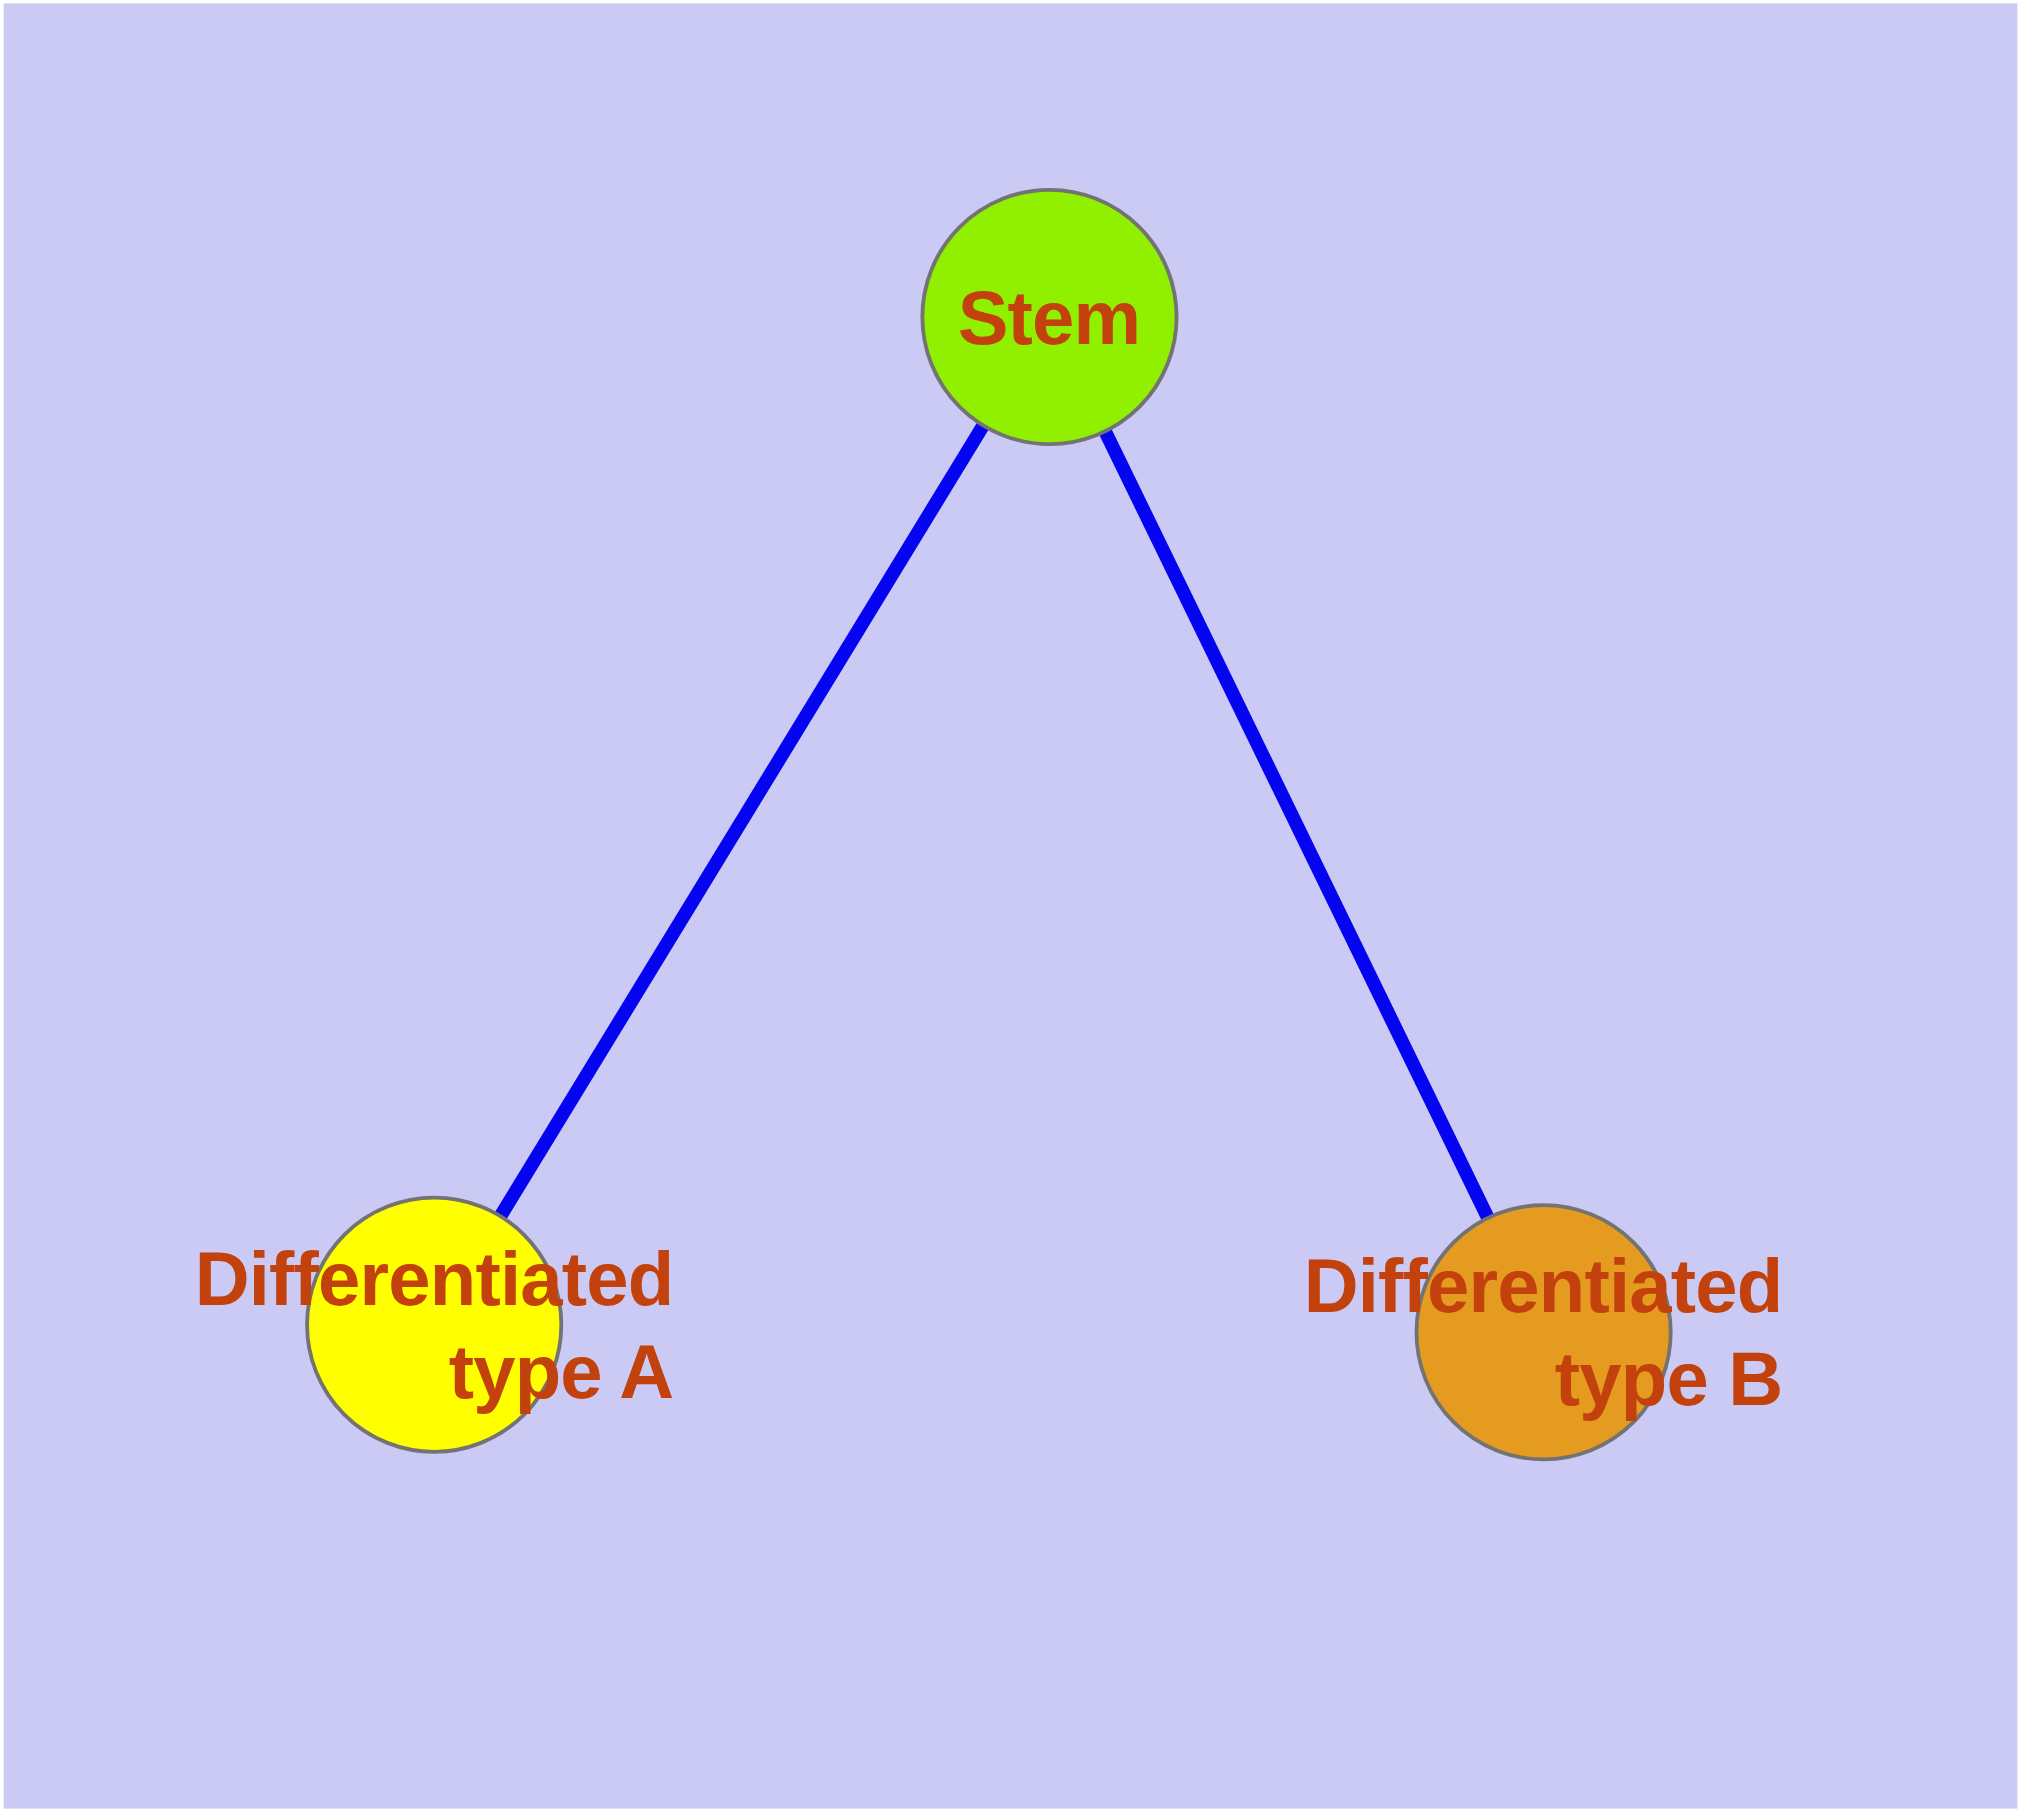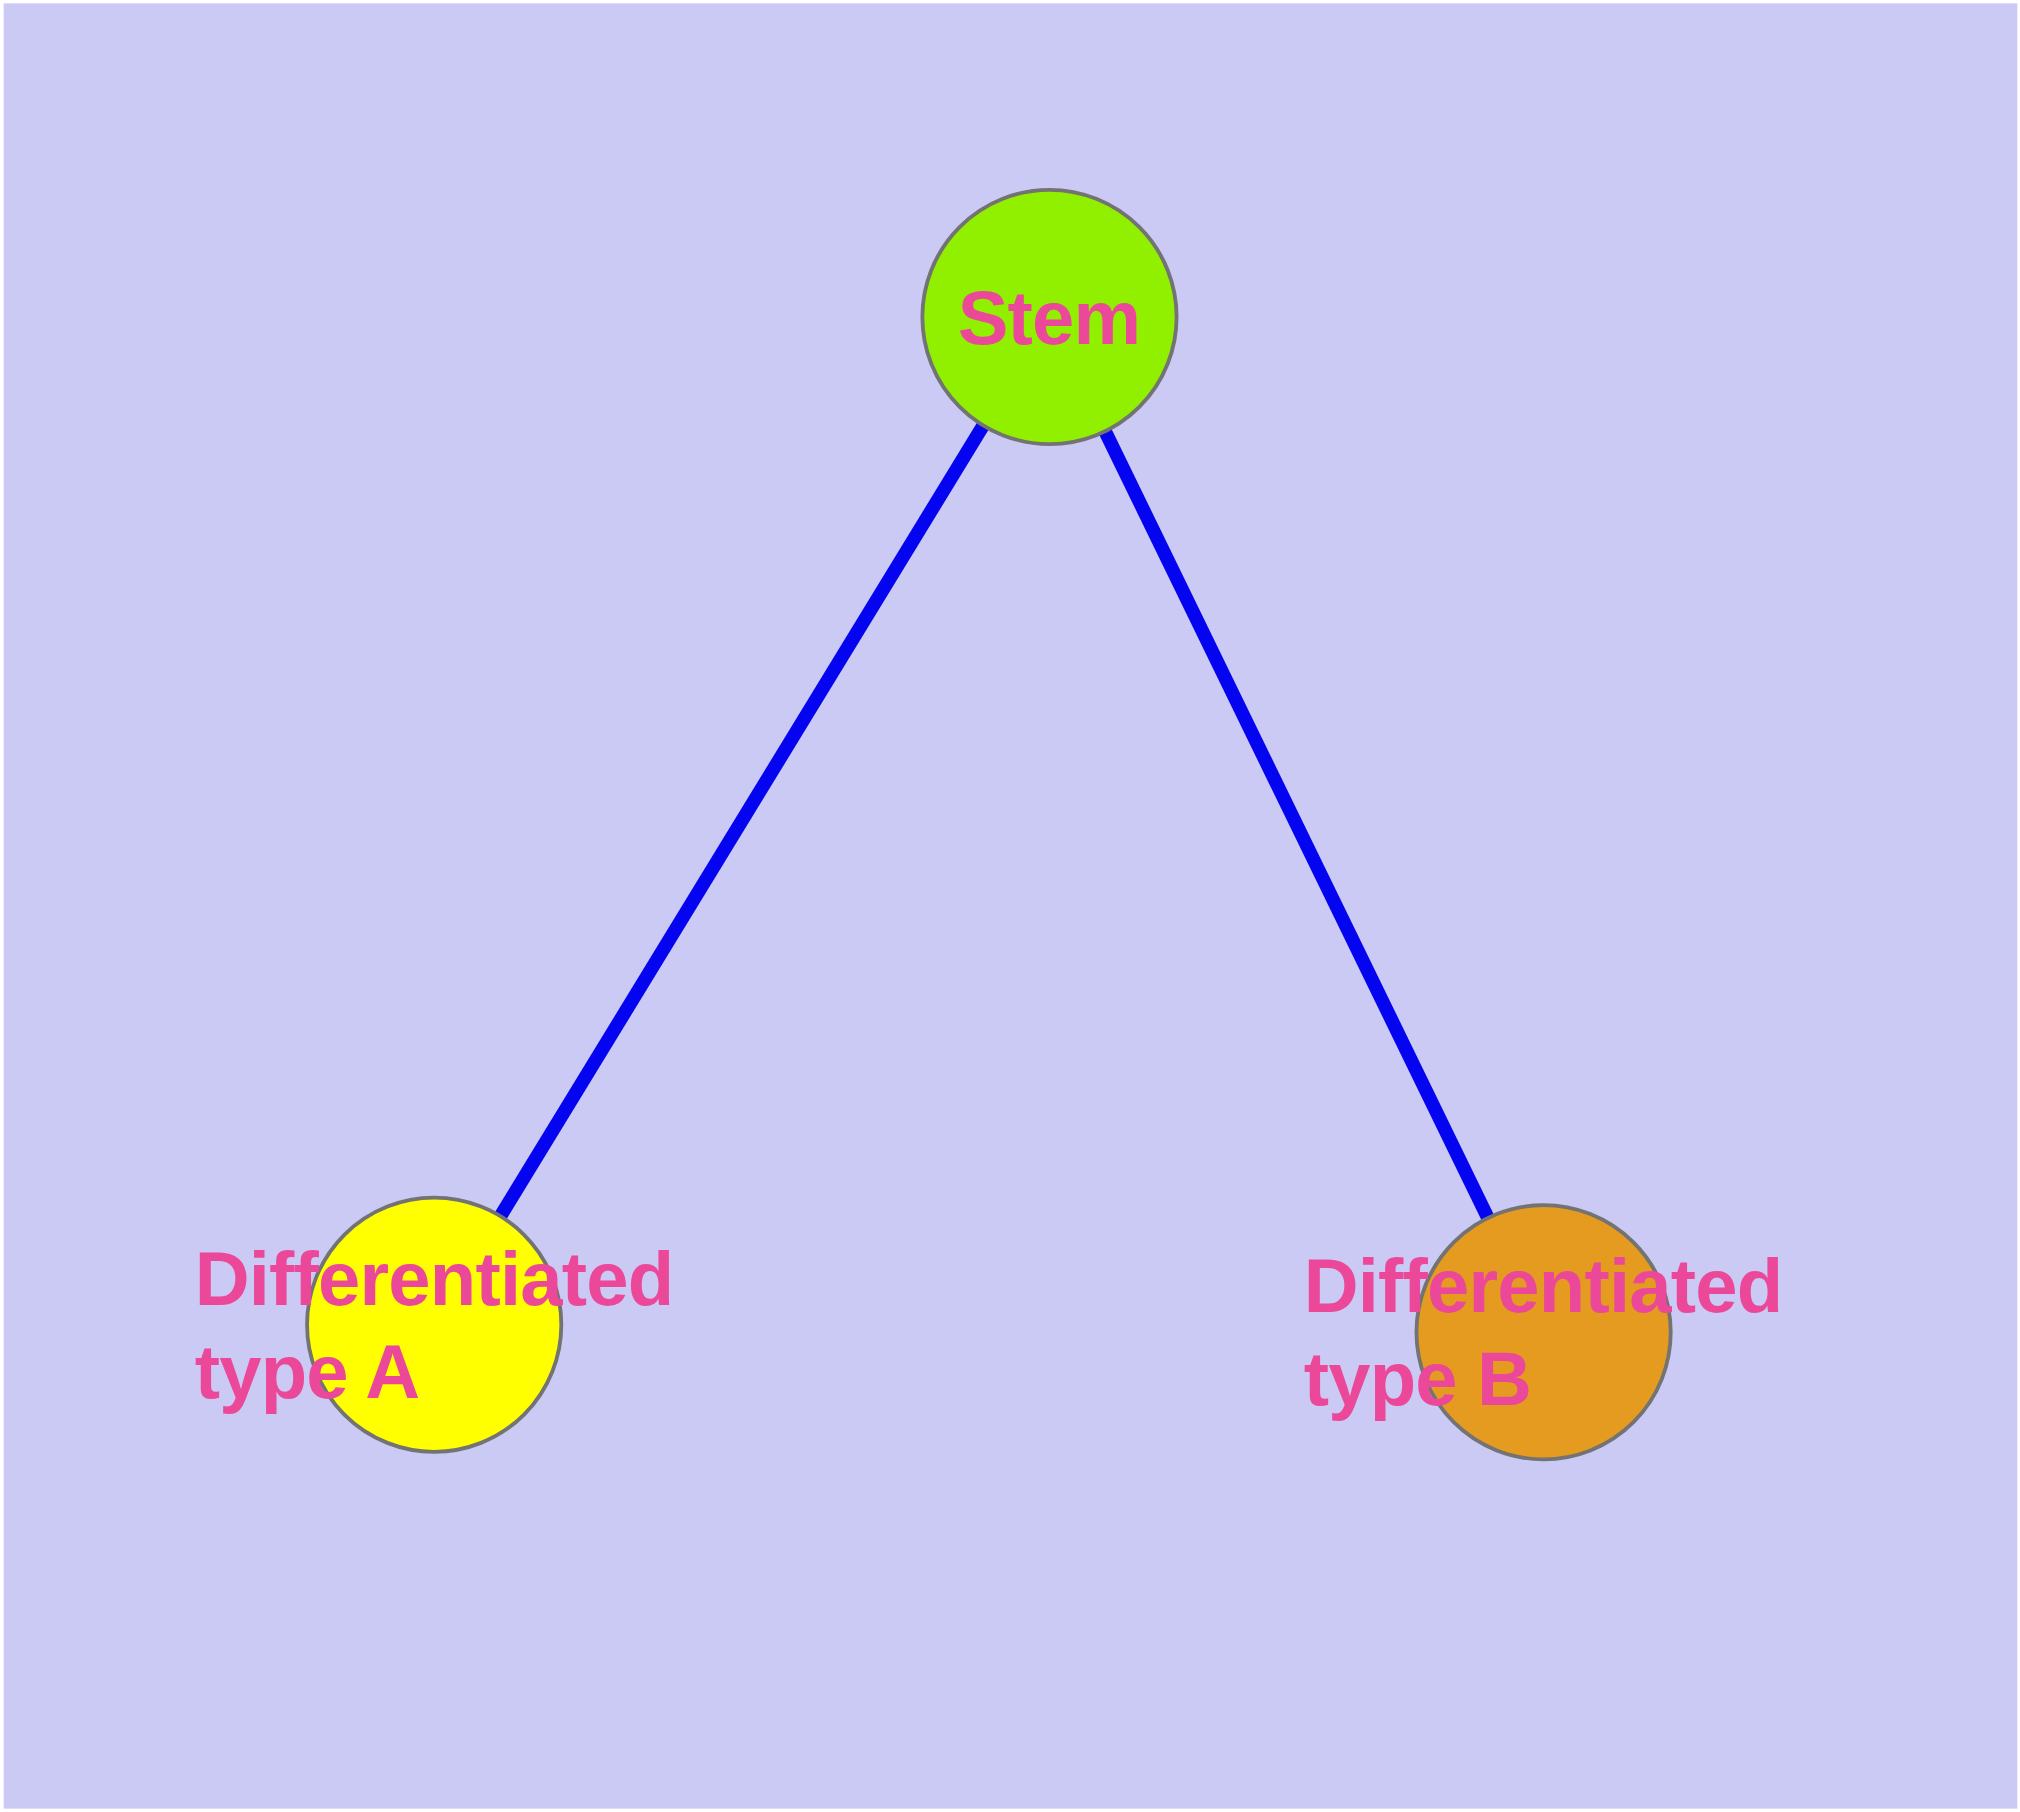--- a/index.html
+++ b/index.html
@@ -17,26 +17,26 @@
   }
   .graph-svg {
     position: absolute;
     left: 0;
     top: 0;
   }
   .node-label {
     position: absolute;
     transform: translate(-50%, -50%);
     width: max-content;
-    text-align: left;
+    text-align: right;
     white-space: pre-line;
     font-weight: bold;
     font-size: 76px;
     line-height: 93px;
-    color: #ec4899;
+    color: #c2410c;
     letter-spacing: -0.8px;
     pointer-events: none;
   }
 </style>
 </head>
 <body>
 
 <div class="stage">
   <svg class="graph-svg" width="2021" height="1812" viewBox="0 0 2384 2138">
 

